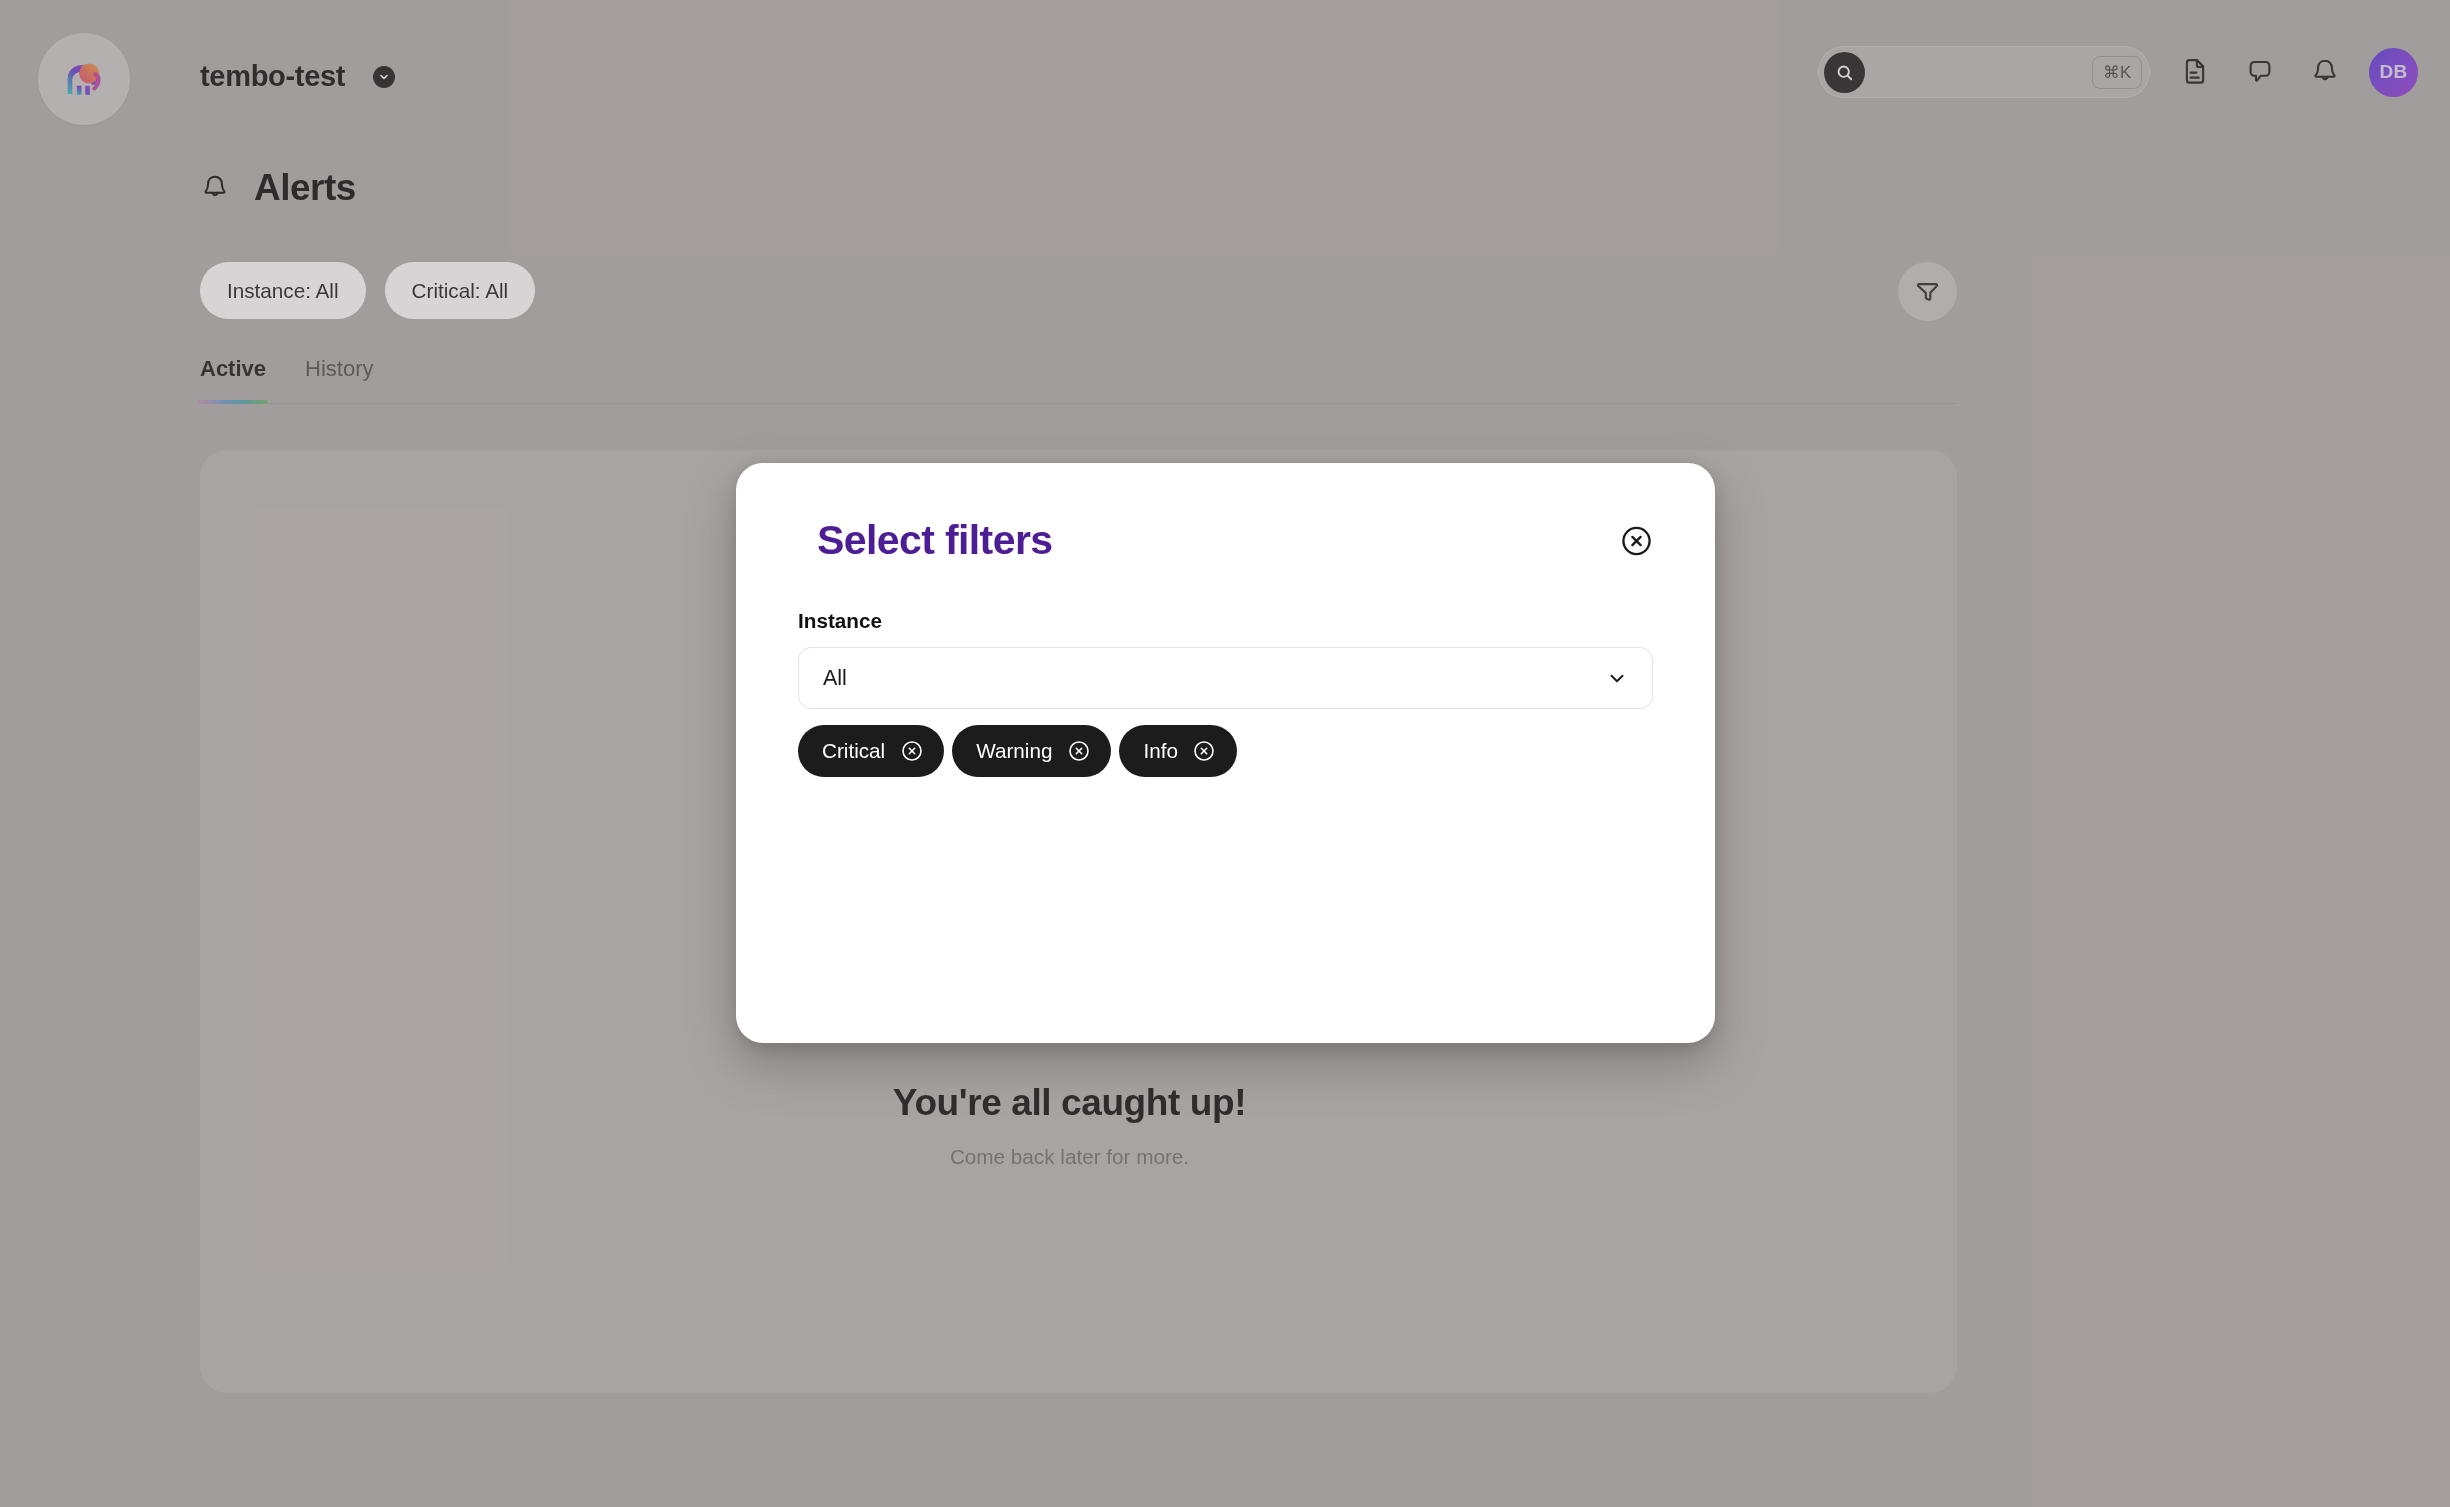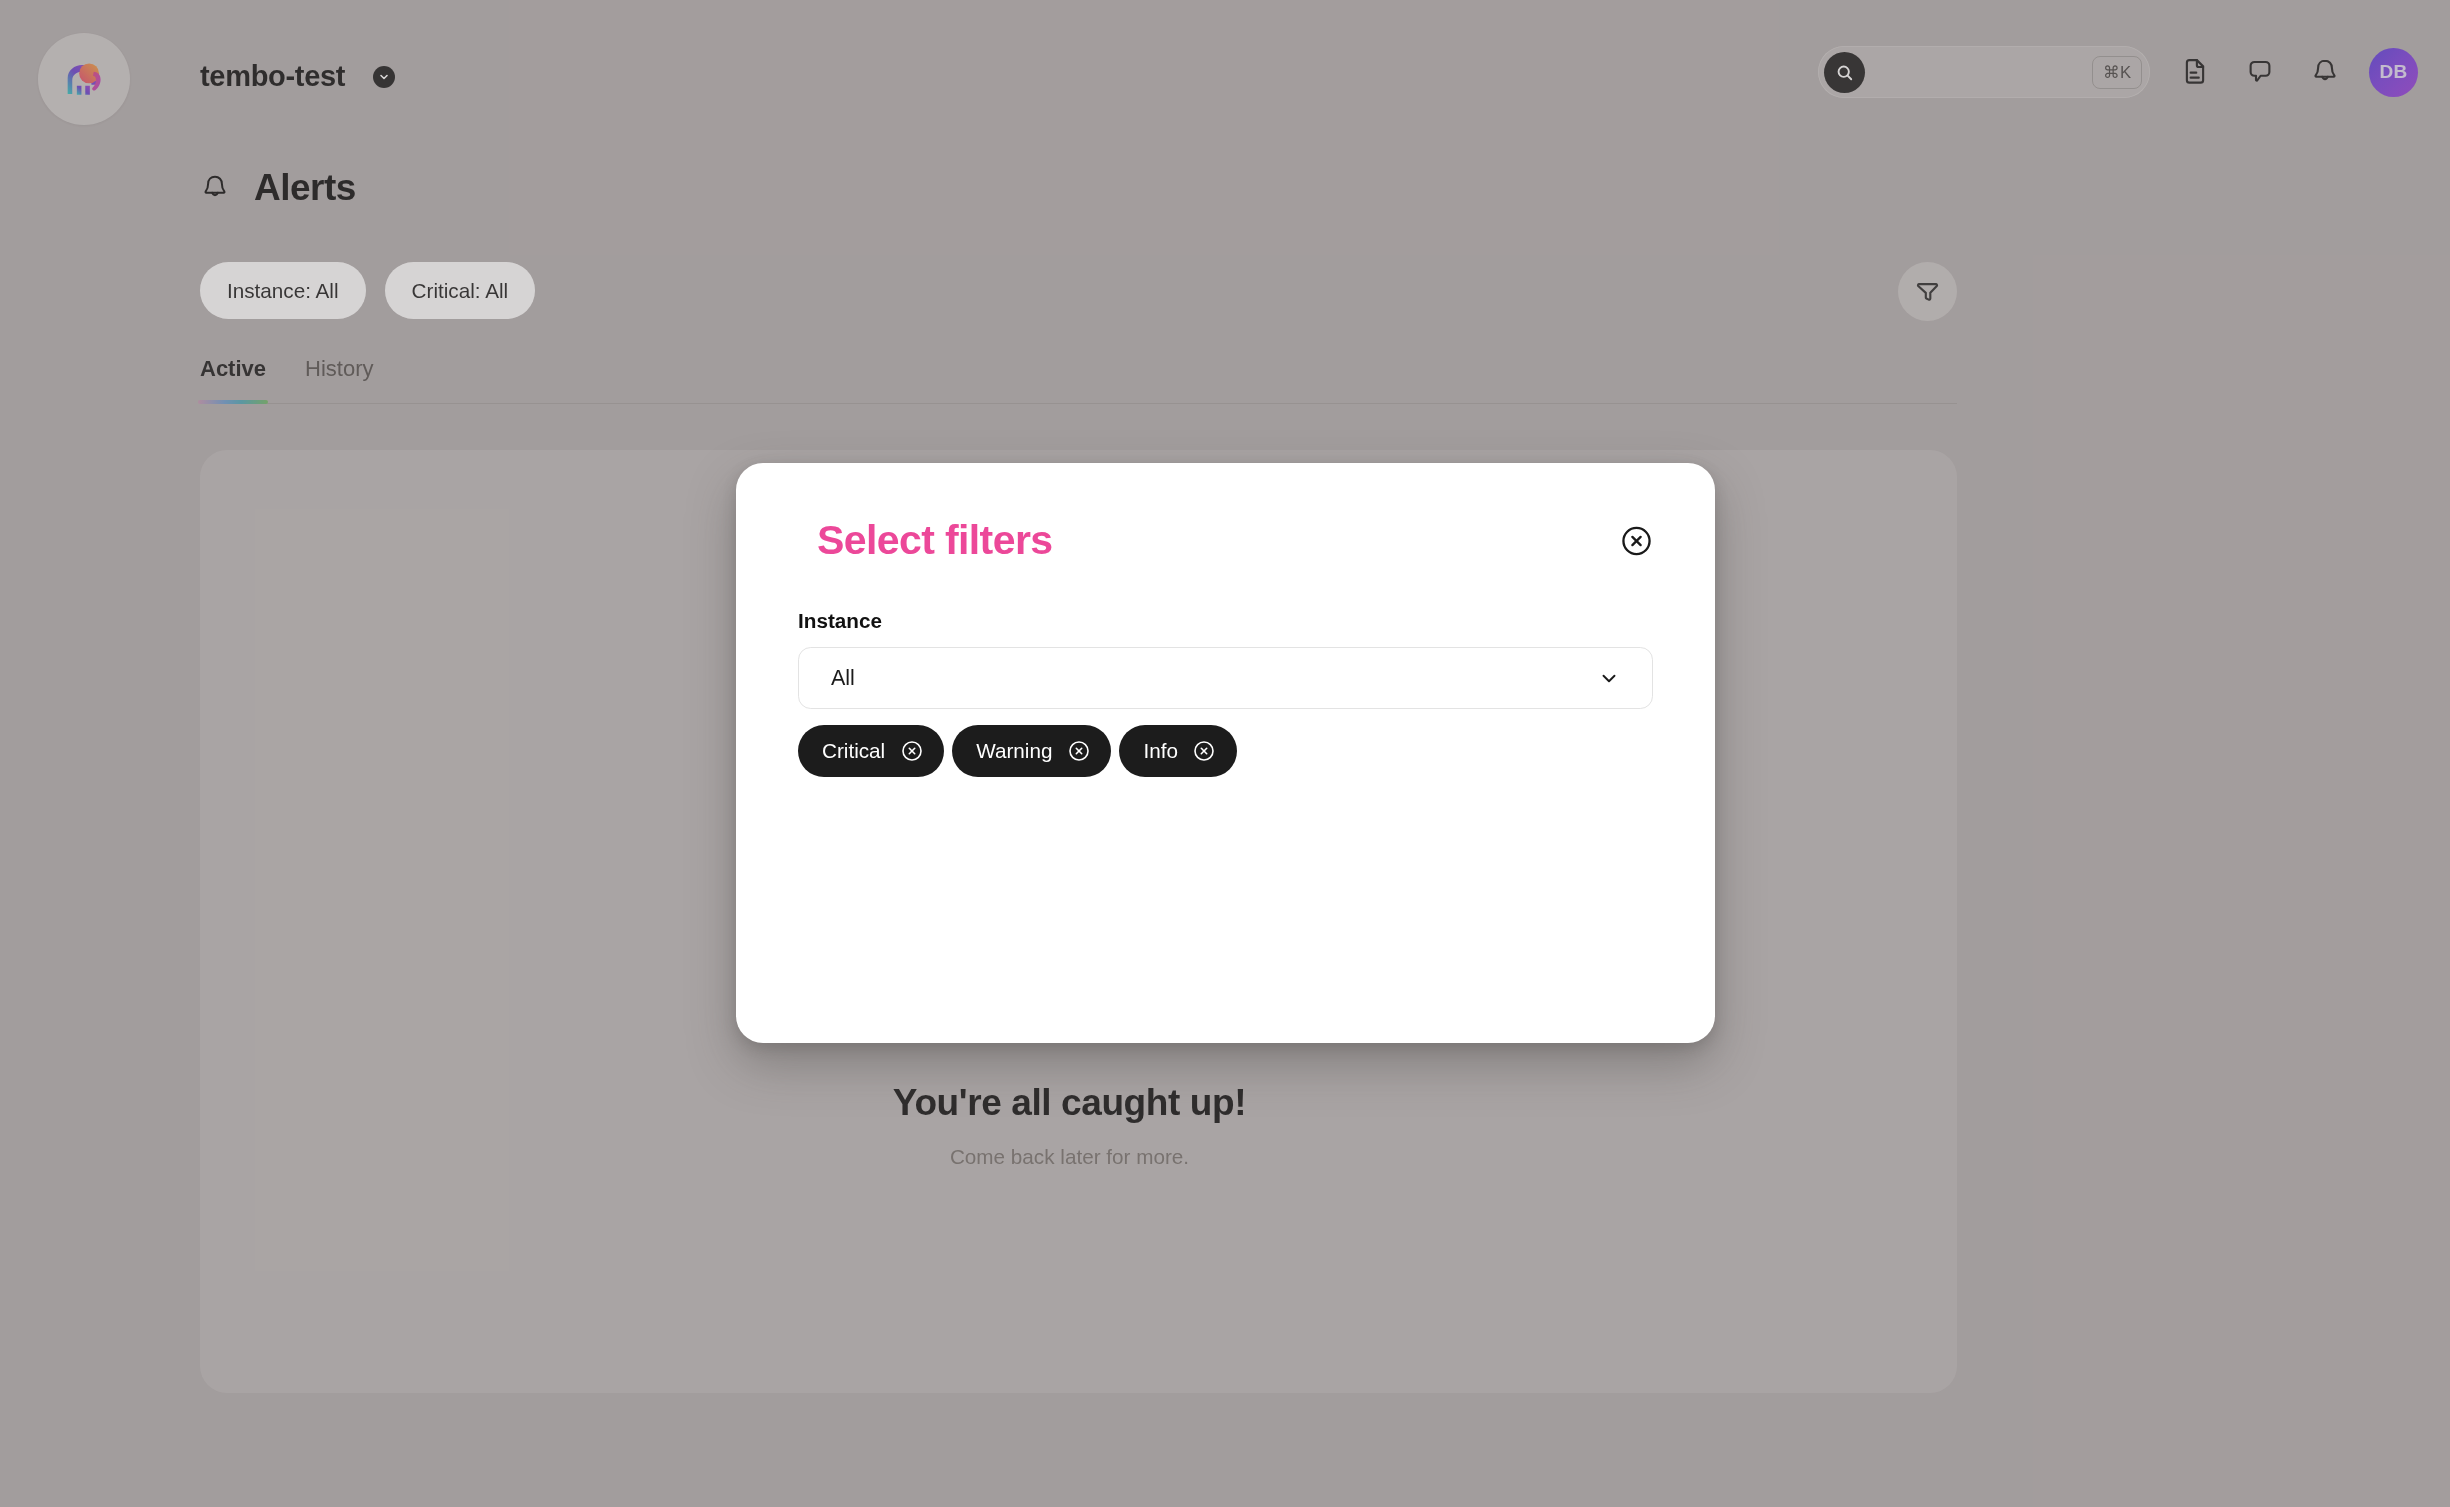--- a/index.html
+++ b/index.html
@@ -270,21 +270,21 @@
   .modal-head {
     display: flex;
     align-items: center;
     position: relative;
     height: 57px;
   }
   .modal-title {
     margin-left: 19px;
     font-size: 41px;
     font-weight: 700;
-    color: #ec4899;
+    color: #4c1d95;
     letter-spacing: -0.6px;
   }
   .modal-close {
     position: absolute;
     right: 0;
     top: 50%;
     transform: translateY(-50%);
     width: 33px; height: 33px;
     cursor: pointer;
   }
@@ -299,21 +299,21 @@
 
   .select {
     margin-top: 14.3px;
     height: 62px;
     border: 0.8px solid #e3e3e3;
     border-radius: 12.7px;
     background: #fff;
     display: flex;
     align-items: center;
     justify-content: space-between;
-    padding: 0 32px;
+    padding: 0 24px;
     cursor: pointer;
   }
   .select-value {
     font-size: 21.5px;
     color: #1b1b1b;
   }
   .select svg { width: 22px; height: 22px; display:block; }
 
   .sev-chips {
     margin-top: 16px;

